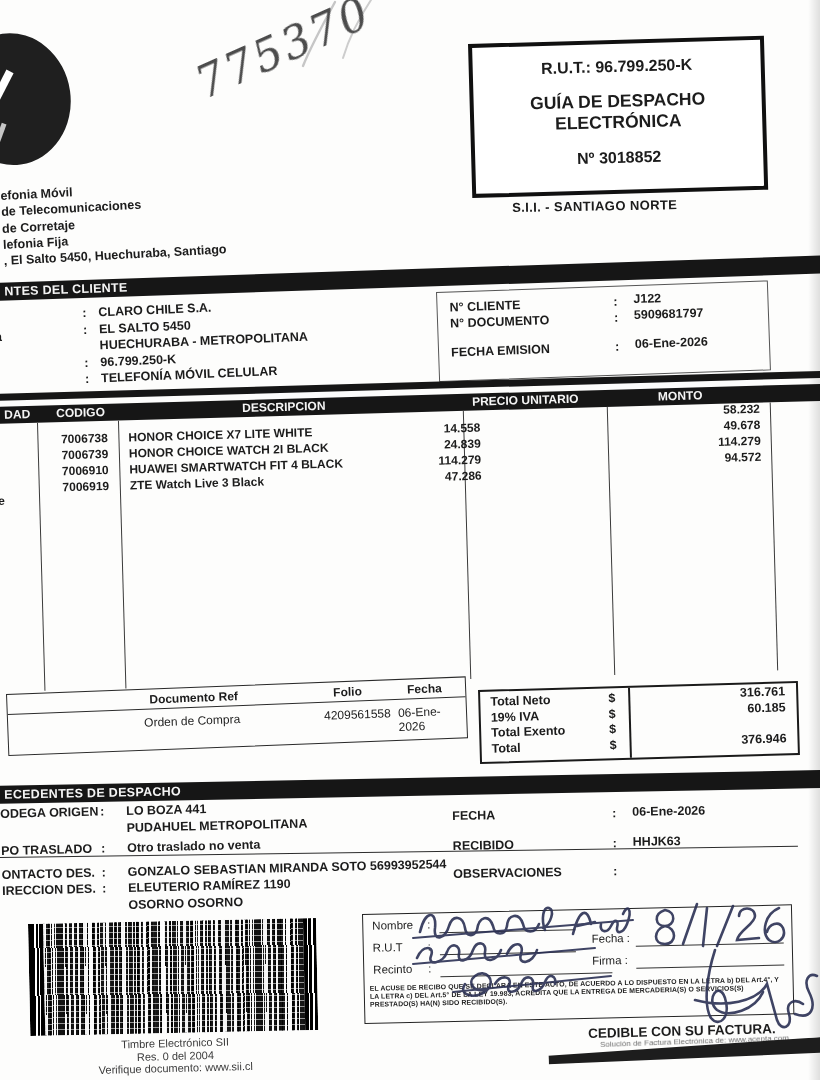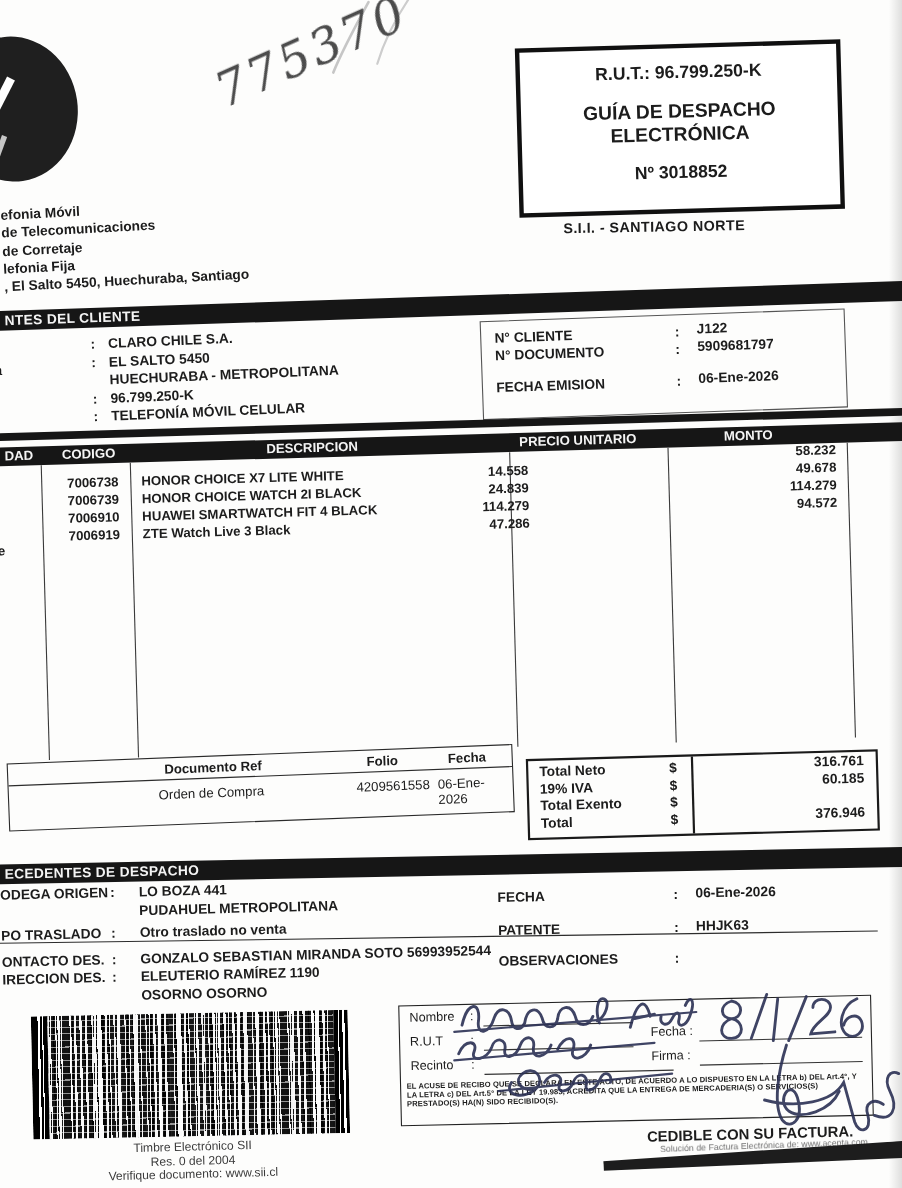--- a/index.html
+++ b/index.html
@@ -180,21 +180,21 @@
     <div class="row"><span class="lbl" style="width:100px">IRECCION DES.</span><span class="lbl" style="width:26px">:</span><span>ELEUTERIO RAMÍREZ 1190</span></div>
     <div class="row"><span class="lbl" style="width:126px"></span><span>OSORNO   OSORNO</span></div>
   </div>
 
   <div class="hline" style="left:0;top:857px;width:798px;transform:rotate(-0.8deg);transform-origin:left top;"></div>
 
   <div class="abs b" style="left:452px;top:800px;transform:rotate(-1deg);">
     <div class="abs row" style="left:0;top:8px;">FECHA</div>
     <div class="abs row" style="left:160px;top:8px;">:</div>
     <div class="abs row" style="left:180px;top:7px;">06-Ene-2026</div>
-    <div class="abs row" style="left:0;top:38px;">PATENTE</div>
+    <div class="abs row" style="left:0;top:38px;">RECIBIDO</div>
     <div class="abs row" style="left:160px;top:38px;">:</div>
     <div class="abs row" style="left:180px;top:37px;">HHJK63</div>
     <div class="abs row" style="left:0;top:66px;">OBSERVACIONES</div>
     <div class="abs row" style="left:160px;top:66px;">:</div>
   </div>
 
   <div class="abs barcode" style="left:28px;top:924px;width:288px;height:112px;transform:rotate(-1.2deg);">
     <div class="bc-start"></div>
     <div class="bc-body"></div>
     <div class="bc-stop"></div>

